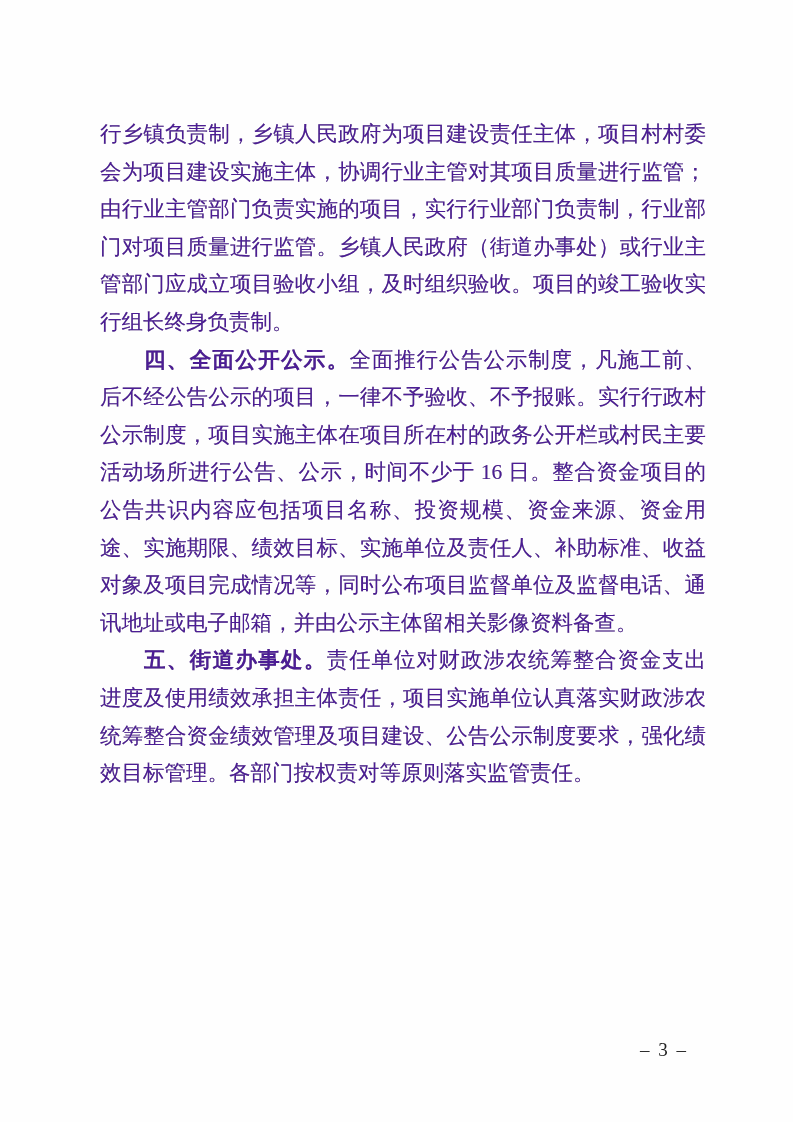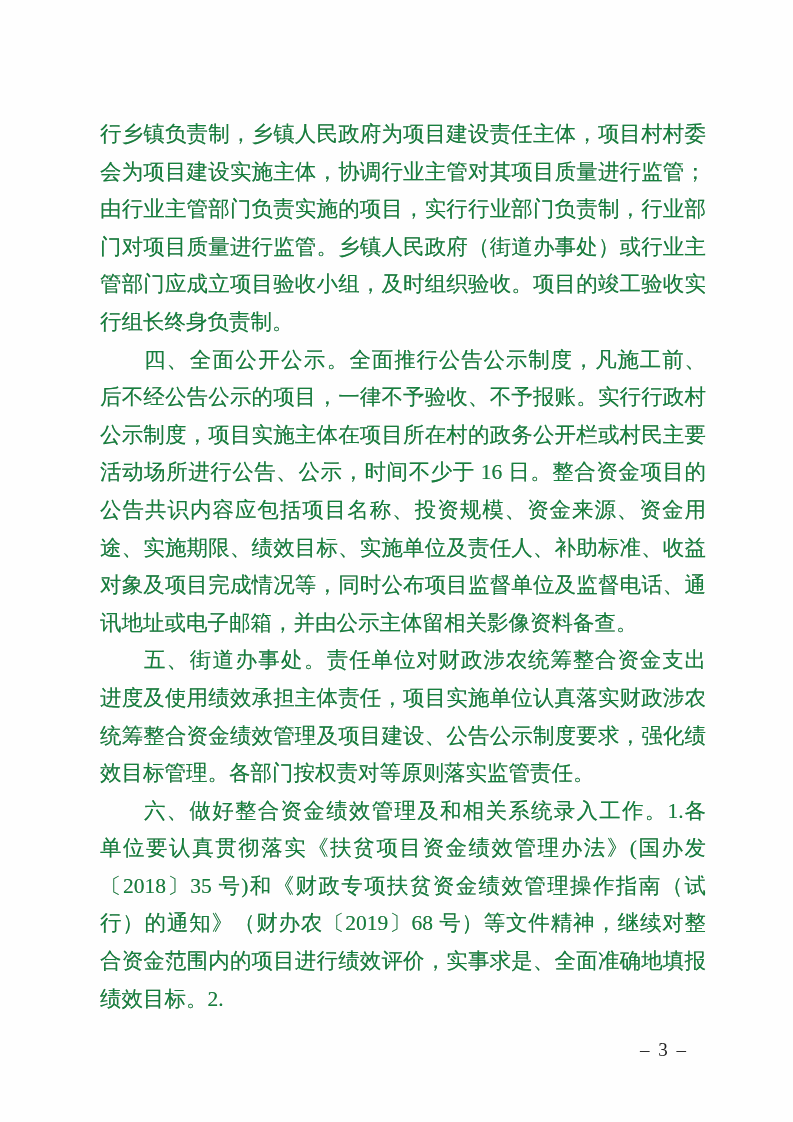--- a/index.html
+++ b/index.html
@@ -15,34 +15,34 @@
     overflow: hidden;
     font-family: "Liberation Serif", serif;
   }
   .text-block {
     position: absolute;
     left: 100px;
     top: 116px;
     width: 606px;
     font-size: 21.5px;
     line-height: 37.6px;
-    color: #15803d;
+    color: #4c1d95;
     text-align: justify;
     text-justify: inter-ideograph;
     text-shadow: 0 0 0.5px rgba(40,40,40,0.45);
   }
   .para {
     margin: 0;
     padding: 0;
   }
   .para.indent {
     text-indent: 44px;
   }
   .lead {
-    font-weight: 400;
+    font-weight: 700;
     font-family: "Liberation Sans", sans-serif;
     letter-spacing: 0.5px;
   }
   .page-number {
     position: absolute;
     left: 640px;
     top: 1038px;
     width: 60px;
     font-size: 19px;
     line-height: 24px;
@@ -57,18 +57,17 @@
 
 <div class="page">
   <div class="text-block">
 
     <p class="para"><span class="body-text">行乡镇负责制，乡镇人民政府为项目建设责任主体，项目村村委会为项目建设实施主体，协调行业主管对其项目质量进行监管；由行业主管部门负责实施的项目，实行行业部门负责制，行业部门对项目质量进行监管。乡镇人民政府（街道办事处）或行业主管部门应成立项目验收小组，及时组织验收。项目的竣工验收实行组长终身负责制。</span></p>
 
     <p class="para indent"><span class="lead">四、全面公开公示。</span><span class="body-text">全面推行公告公示制度，凡施工前、后不经公告公示的项目，一律不予验收、不予报账。实行行政村公示制度，项目实施主体在项目所在村的政务公开栏或村民主要活动场所进行公告、公示，时间不少于 16 日。整合资金项目的公告共识内容应包括项目名称、投资规模、资金来源、资金用途、实施期限、绩效目标、实施单位及责任人、补助标准、收益对象及项目完成情况等，同时公布项目监督单位及监督电话、通讯地址或电子邮箱，并由公示主体留相关影像资料备查。</span></p>
 
     <p class="para indent"><span class="lead">五、街道办事处。</span><span class="body-text">责任单位对财政涉农统筹整合资金支出进度及使用绩效承担主体责任，项目实施单位认真落实财政涉农统筹整合资金绩效管理及项目建设、公告公示制度要求，强化绩效目标管理。各部门按权责对等原则落实监管责任。</span></p>
 
-    <p class="para indent"><span class="lead">六、做好整合资金绩效管理及和相关系统录入工作。</span><span class="body-text">1.各单位要认真贯彻落实《扶贫项目资金绩效管理办法》(国办发〔2018〕35 号)和《财政专项扶贫资金绩效管理操作指南（试行）的通知》（财办农〔2019〕68 号）等文件精神，继续对整合资金范围内的项目进行绩效评价，实事求是、全面准确地填报绩效目标。2.</span></p>
 
   </div>
 
   <div class="page-number">– 3 –</div>
 </div>
 
 </body></html>

